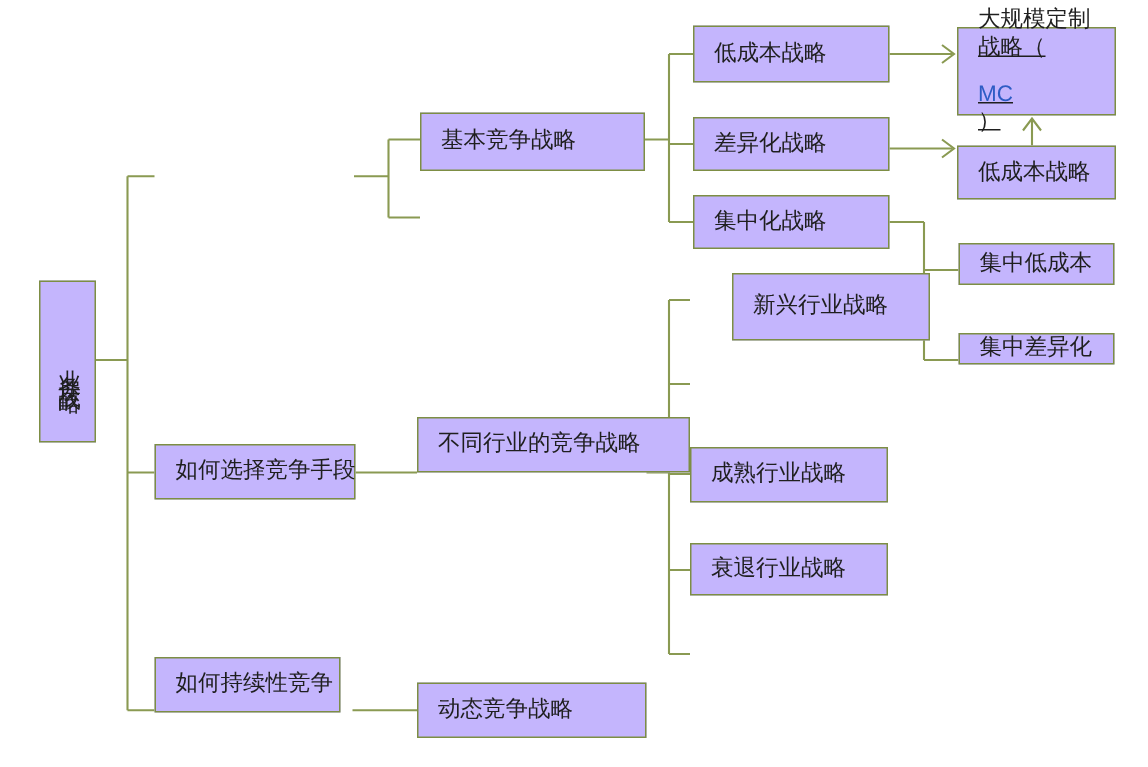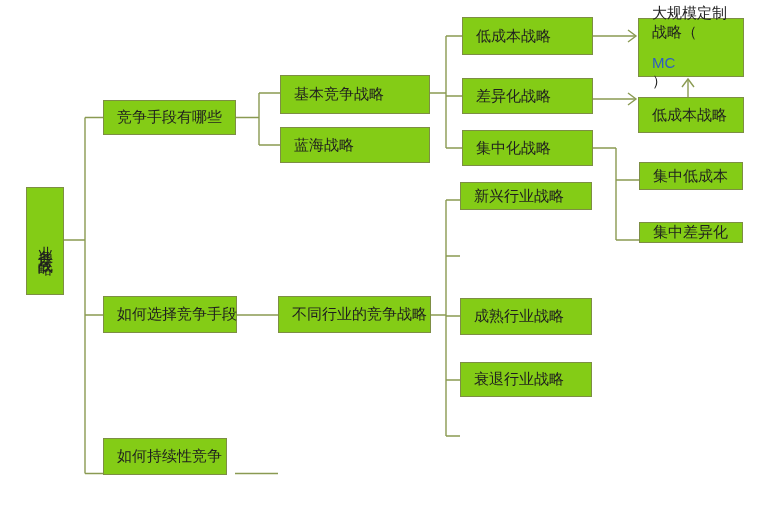--- a/index.html
+++ b/index.html
@@ -7,34 +7,34 @@
   }
   html,body{margin:0;padding:0;background:var(--background);}
   .canvas{
     position:relative;width:765px;height:511px;background:var(--background);
     font-family:"Liberation Sans","DejaVu Sans",sans-serif;color:var(--text);
     overflow:hidden;
   }
   .connectors{position:absolute;left:0;top:0;pointer-events:none;}
   .connectors path,.connectors polyline{stroke:var(--line);stroke-width:1.4;fill:none;}
   .node{
-    position:absolute;box-sizing:border-box;background:#84cc16;
+    position:absolute;box-sizing:border-box;background:#c4b5fd;
     border:1.5px solid var(--border);
     display:flex;align-items:center;
     padding-left:13px;font-size:15px;line-height:1.25;
     white-space:nowrap;
   }
   .node.root{
     writing-mode:vertical-lr;text-orientation:upright;
     justify-content:center;align-items:center;padding:6px 0 0 0;
     letter-spacing:4px;white-space:normal;
   }
   .node.multiline{flex-direction:column;align-items:flex-start;justify-content:center;white-space:normal;}
   .node.multiline span{display:block;}
-  .node.multiline .l2{display:block;}
+  .node.multiline .l2{display:block;text-decoration:underline;}
   .l2 span{display:inline;}
   .blue{color:var(--mc-blue);margin-top:12px;}
 </style>
 </head>
 <body>
 
 <div class="canvas">
 
   <svg class="connectors" width="765" height="511">
 
@@ -57,25 +57,23 @@
 
     <path d="M593 99 H635"></path>
       <polyline points="628,93 636,99 628,105"></polyline>
 
     <path d="M688 97 V80"></path>
       <polyline points="682,87 688,79 694,87"></polyline>
   </svg>
 
   <div class="node root" style="left:26px;top:187px;width:38px;height:108px">业务层战略</div>
 
-  <div class="node" style="left:103px;top:100px;width:133px;height:35px">竞争手段有哪些</div>
 
   <div class="node" style="left:280px;top:75px;width:150px;height:39px">基本竞争战略</div>
 
-  <div class="node" style="left:280px;top:127px;width:150px;height:36px">蓝海战略</div>
 
   <div class="node" style="left:462px;top:17px;width:131px;height:38px">低成本战略</div>
 
   <div class="node" style="left:462px;top:130px;width:131px;height:36px">集中化战略</div>
 
   <div class="node" style="left:462px;top:78px;width:131px;height:36px">差异化战略</div>
 
   <div class="node multiline" style="left:638px;top:18px;width:106px;height:59px">
     <span>大规模定制</span>
     <span class="l2">
@@ -86,26 +84,27 @@
   </div>
 
   <div class="node" style="left:638px;top:97px;width:106px;height:36px">低成本战略</div>
 
   <div class="node" style="left:639px;top:162px;width:104px;height:28px">集中低成本</div>
 
   <div class="node" style="left:639px;top:222px;width:104px;height:21px">集中差异化</div>
 
   <div class="node" style="left:103px;top:296px;width:134px;height:37px">如何选择竞争手段</div>
 
-  <div class="node" style="left:278px;top:296px;width:153px;height:37px">不同行业的竞争战略</div>
+  <div class="node" style="left:278px;top:278px;width:182px;height:37px">不同行业的竞争战略</div>
 
-  <div class="node" style="left:460px;top:182px;width:132px;height:28px">新兴行业战略</div>
+  <div class="node" style="left:488px;top:182px;width:132px;height:45px">新兴行业战略</div>
 
 
   <div class="node" style="left:460px;top:298px;width:132px;height:37px">成熟行业战略</div>
 
   <div class="node" style="left:460px;top:362px;width:132px;height:35px">衰退行业战略</div>
 
 
   <div class="node" style="left:103px;top:438px;width:124px;height:37px">如何持续性竞争</div>
 
+  <div class="node" style="left:278px;top:455px;width:153px;height:37px">动态竞争战略</div>
 
 </div>
 
 </body></html>

